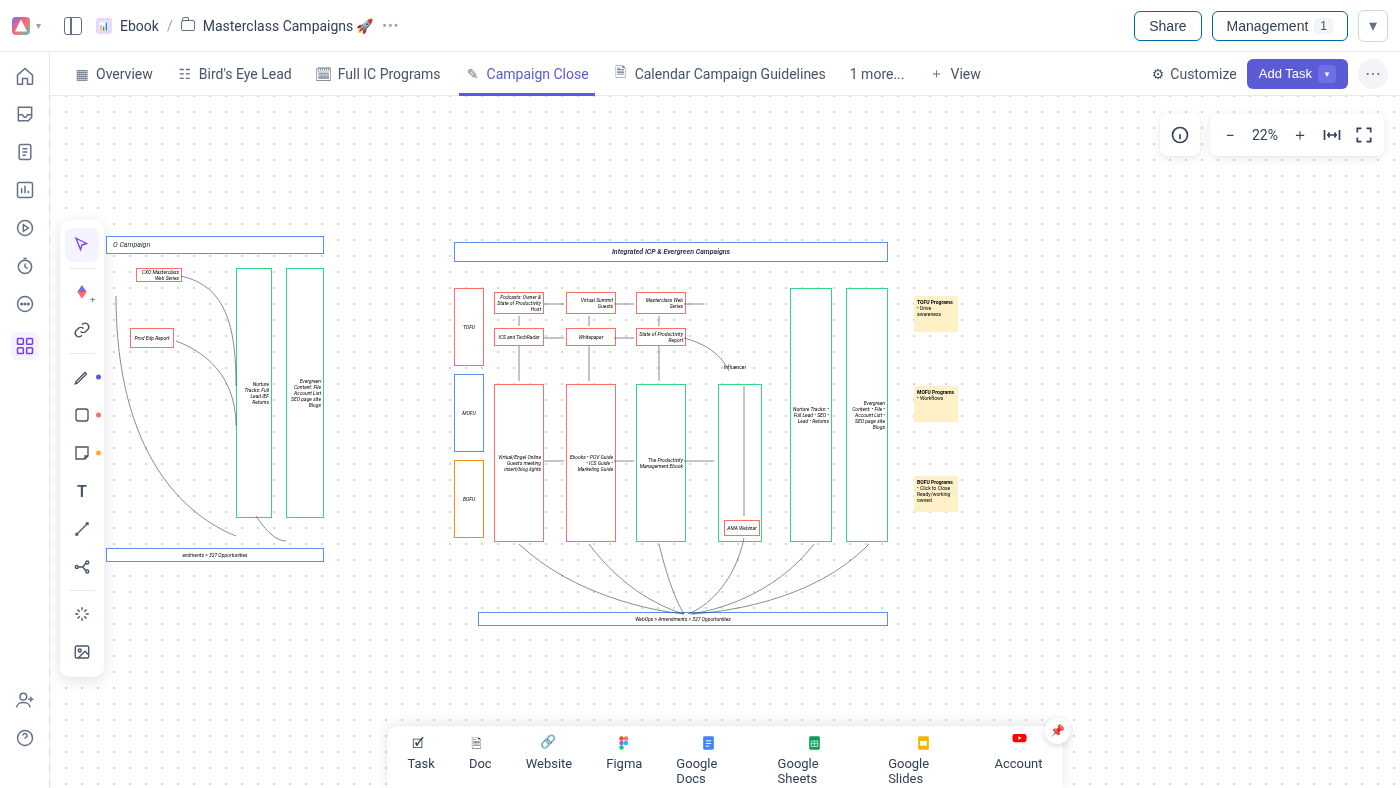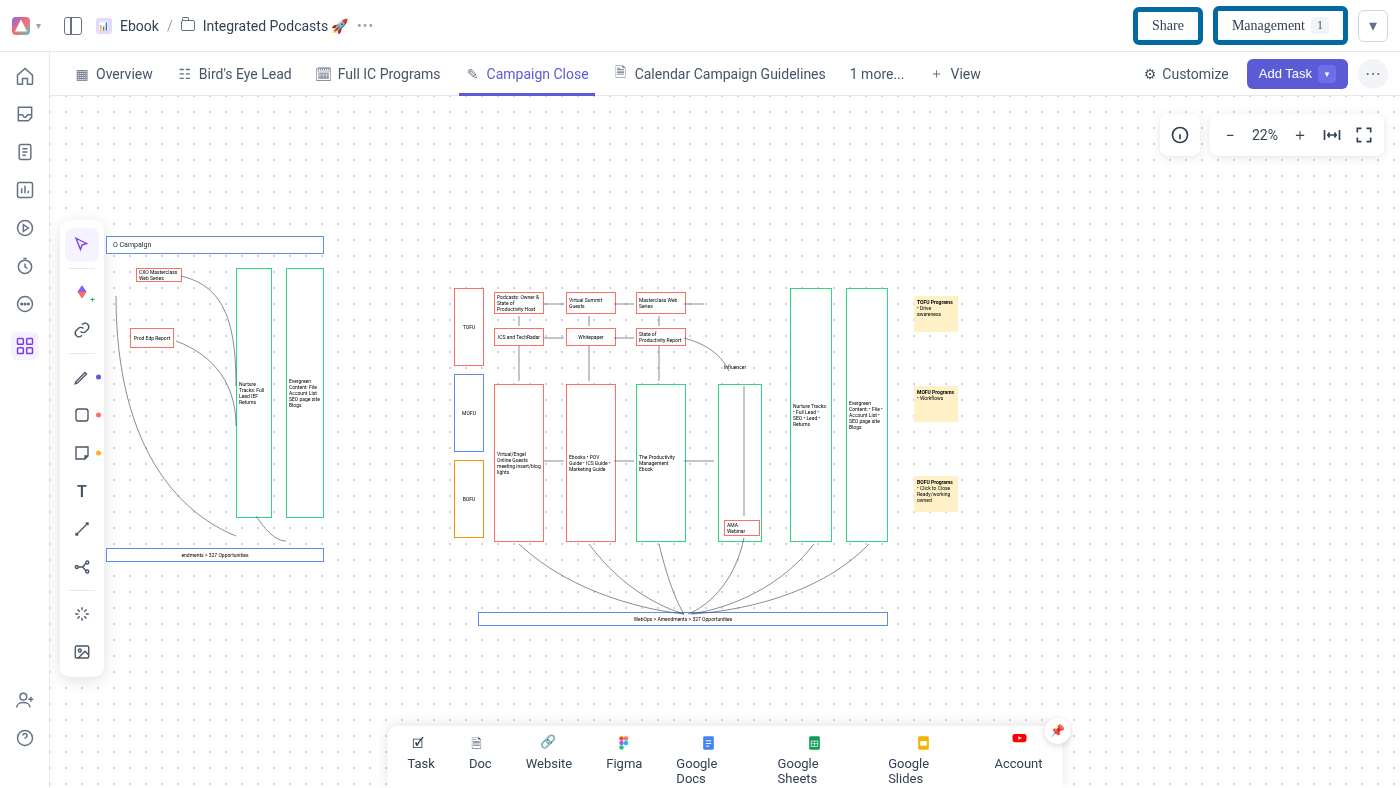--- a/index.html
+++ b/index.html
@@ -17,33 +17,33 @@
 
 .breadcrumb { display:flex; align-items:center; gap:8px; font-size:14px; color:#344054; }
 .bc-icon { width:16px;height:16px;display:inline-flex;align-items:center;justify-content:center; }
 .bc-growth-icon{background:#e9d7fe;border-radius:3px;font-size:9px;color:#7c3aed;line-height:16px;text-align:center;}
 .bc-sep{color:#98a2b3;}
 .bc-folder{display:inline-block;width:14px;height:11px;border:1.3px solid #667085;border-radius:2px;position:relative;}
 .bc-folder::before{content:"";position:absolute;top:-4px;left:0;width:5px;height:3px;border:1.3px solid #667085;border-bottom:none;border-radius:2px 2px 0 0;}
 .bc-dots{color:#98a2b3;letter-spacing:1px;}
 
 .topbar-right { margin-left:auto; display:flex; align-items:center; gap:10px; }
-.btn { border:5px solid #0369a1; background:#fff; border-radius:6px; padding:6px 14px; font-size:14px; color:#344054; display:flex; align-items:center; gap:6px; cursor:pointer;font-family:Liberation Serif, serif; }
+.btn { border:1px solid #0369a1; background:#fff; border-radius:6px; padding:6px 14px; font-size:14px; color:#344054; display:flex; align-items:center; gap:6px; cursor:pointer; }
 .badge { background:#f2f4f7; border-radius:4px; padding:1px 6px; font-size:12px; color:#475467; }
 .caret-btn{border:1px solid #d0d5dd;border-radius:6px;width:30px;height:32px;display:flex;align-items:center;justify-content:center;color:#667085;cursor:pointer;}
 
 
 .tabsrow { height:44px; border-bottom:1px solid #e8e8e8; display:flex; align-items:center; padding:0 12px 0 64px; gap:4px; }
 .tab { display:flex; align-items:center; gap:6px; padding:0 10px; height:44px; font-size:14px; color:#475467; cursor:pointer; position:relative; }
 .tab.active { color:#5b5bd6; }
 .tab.active::after { content:""; position:absolute; left:4px; right:4px; bottom:0; height:2.5px; background:#5b5bd6; }
 .tab .ticon{width:16px;height:16px;color:#667085;display:inline-flex;align-items:center;justify-content:center;}
 .tabsrow-right { margin-left:auto; display:flex; align-items:center; gap:10px; }
 .customize{display:flex;align-items:center;gap:6px;font-size:14px;color:#475467;cursor:pointer;}
-.addtask{background:#5b5bd6;color:#fff;border:none;border-radius:6px;padding:6px 12px;font-size:13px;display:flex;align-items:center;gap:6px;cursor:pointer;margin-left:8px;}
+.addtask{background:#5b5bd6;color:#fff;border:none;border-radius:6px;padding:6px 12px;font-size:13px;display:flex;align-items:center;gap:6px;cursor:pointer;}
 .addtask-caret{background:#6e6ee8;border-radius:4px;width:18px;height:18px;display:flex;align-items:center;justify-content:center;font-size:9px;}
 .ellips{width:30px;height:30px;border-radius:15px;background:#f2f4f7;display:flex;align-items:center;justify-content:center;color:#667085;cursor:pointer;}
 
 
 .rail { position:absolute; left:0; top:52px; bottom:0; width:50px; border-right:1px solid #e8e8e8; background:#fff; display:flex; flex-direction:column; align-items:center; padding-top:14px; gap:18px; }
 .rail-ic { width:20px; height:20px; color:#667085; display:flex; align-items:center; justify-content:center; cursor:pointer; }
 .rail-ic.sel{color:#7c3aed;background:#f4f3ff;border-radius:6px;padding:4px;width:28px;height:28px;}
 .rail-bottom{margin-top:auto;margin-bottom:40px;display:flex;flex-direction:column;gap:18px;align-items:center;}
 
 
@@ -58,21 +58,21 @@
 .wbt-sep{width:26px;height:1px;background:#e8e8e8;margin:2px 0;}
 
 
 .zoombar { position:absolute; right:16px; top:18px; display:flex; gap:10px; }
 .zoombox { background:#fff; border-radius:8px; box-shadow:0 2px 10px rgba(0,0,0,.1); height:42px; display:flex; align-items:center; padding:0 10px; gap:12px; }
 .zic{width:20px;height:20px;display:flex;align-items:center;justify-content:center;color:#344054;cursor:pointer;}
 .ztxt{font-size:14px;color:#344054;}
 
 
 .wb { position:absolute; }
-.box { border:1px solid; background:#fff; font-size:5px; line-height:1.2; text-align:left; display:flex; align-items:center; justify-content:center; padding:2px; }
+.box { border:1px solid; background:#fff; font-size:5px; line-height:1.2; text-align:right; display:flex; align-items:center; justify-content:center; padding:2px;font-style:italic; }
 .titlebox{border-color:#5b8def;color:#1d2939;font-size:7px;}
 .redb{border-color:#f97066;}
 .greenb{border-color:#32d583;}
 .blueb{border-color:#5b8def;}
 .orangeb{border-color:#f79009;}
 .sticky{background:#fef0c7;border:none;width:44px;height:36px;font-size:5px;padding:3px;text-align:left;}
 svg.lines{position:absolute;pointer-events:none;}
 svg.lines path{stroke:#344054;stroke-width:0.6;fill:none;}
 
 
@@ -91,21 +91,21 @@
   <div class="logo-cluster">
     <span class="logo"></span>
     <span class="chev">▾</span>
   </div>
   <span class="panel-icon"></span>
   <div class="breadcrumb">
     <span class="bc-icon bc-growth-icon">📊</span>
     <span>Ebook</span>
     <span class="bc-sep">/</span>
     <span class="bc-folder"></span>
-    <span>Integrated Podcasts 🚀</span>
+    <span>Masterclass Campaigns 🚀</span>
     <span class="bc-dots">•••</span>
   </div>
   <div class="topbar-right">
     <button class="btn">
         <span>Share</span>
       </button>
     <button class="btn">
       <span>Management</span>
       <span class="badge">1</span>
     </button>
@@ -325,20 +325,21 @@
   <div class="wb box greenb" style="left:186px;top:172px;width:36px;height:250px">Nurture Tracks: Full Lead IEF Returns</div>
   <div class="wb box greenb" style="left:236px;top:172px;width:38px;height:250px">Evergreen Content: File Account List SEO page site Blogs</div>
   <div class="wb box blueb" style="left:56px;top:452px;width:218px;height:14px">endments &gt; 327 Opportunities</div>
   <svg class="lines wb" style="left:56px;top:160px;width:220px;height:300px" viewBox="0 0 220 300">
     <path d="M75 20 C120 30 130 70 130 130"></path>
     <path d="M70 85 C110 100 130 130 130 170"></path>
     <path d="M10 40 C10 200 80 260 130 280"></path>
     <path d="M150 260 C160 275 170 285 180 285"></path>
   </svg>
 
+  <div class="wb box titlebox" style="left:404px;top:146px;width:434px;height:20px;font-size:7px;font-weight:600">Integrated ICP &amp; Evergreen Campaigns</div>
 
   <div class="wb box redb" style="left:404px;top:192px;width:30px;height:78px">TOFU</div>
   <div class="wb box blueb" style="left:404px;top:278px;width:30px;height:78px">MOFU</div>
   <div class="wb box orangeb" style="left:404px;top:364px;width:30px;height:78px">BOFU</div>
 
   <div class="wb box redb" style="left:444px;top:196px;width:50px;height:22px">Podcasts: Owner &amp; State of Productivity Host</div>
   <div class="wb box redb" style="left:516px;top:196px;width:50px;height:22px">Virtual Summit Guests</div>
   <div class="wb box redb" style="left:586px;top:196px;width:50px;height:22px">Masterclass Web Series</div>
   <div class="wb box redb" style="left:444px;top:232px;width:50px;height:18px">ICS and TechRadar</div>
   <div class="wb box redb" style="left:516px;top:232px;width:50px;height:18px">Whitepaper</div>

